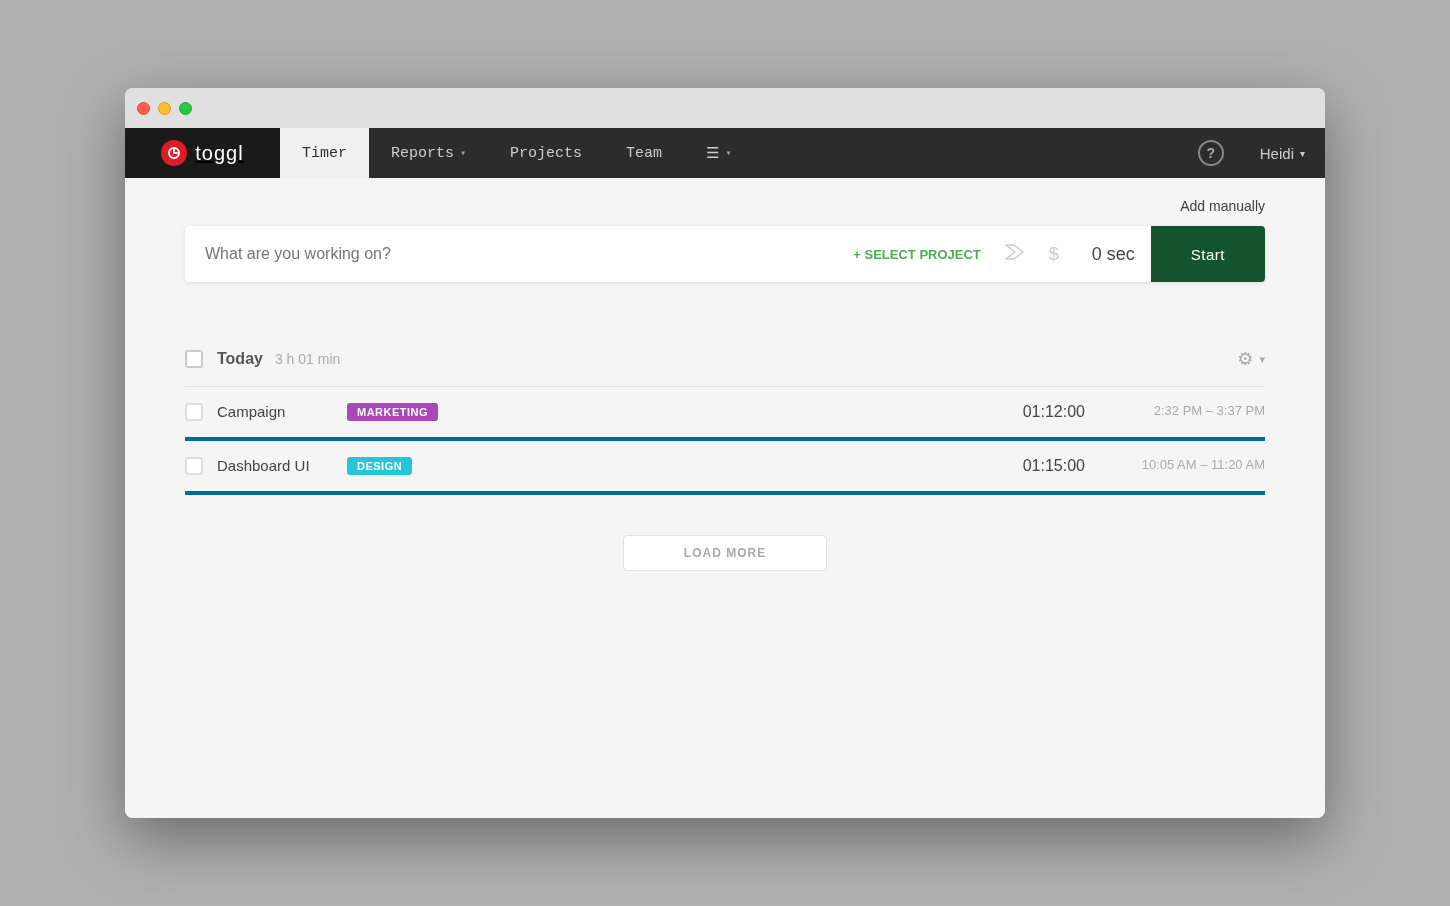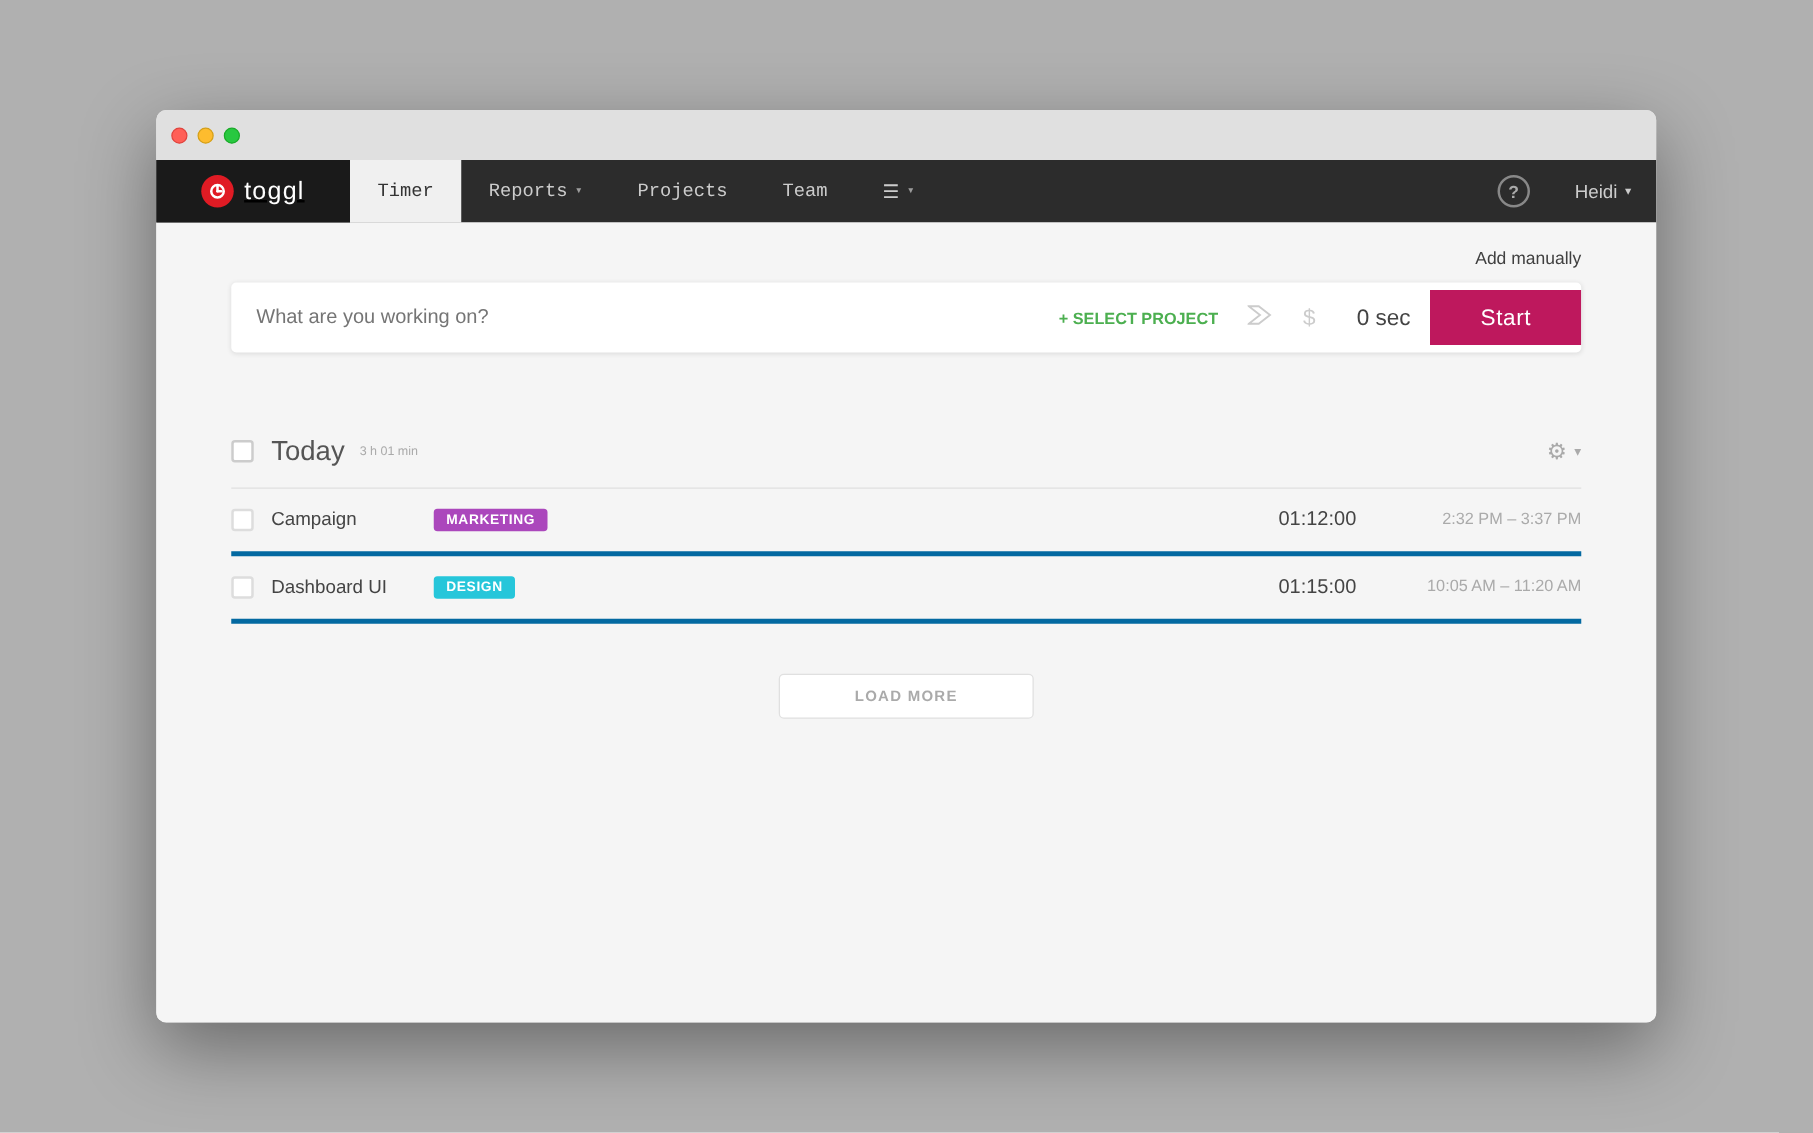--- a/index.html
+++ b/index.html
@@ -166,26 +166,26 @@
       cursor: pointer;
     }
     .timer-duration {
       padding: 0 16px;
       font-size: 18px;
       color: #444;
       min-width: 80px;
       text-align: right;
     }
     .start-btn {
-      background: #be185d;
+      background: #14532d;
       color: white;
       border: none;
-      height: 44px;
+      height: 56px;
       padding: 0 40px;
-      font-size: 18px;
+      font-size: 15px;
       font-weight: 500;
       cursor: pointer;
       letter-spacing: 0.5px;
     }
 
     
     .section-header {
       display: flex;
       align-items: center;
       padding: 10px 0 16px;
@@ -195,27 +195,27 @@
     .section-checkbox {
       width: 18px; height: 18px;
       border: 2px solid #ccc;
       border-radius: 3px;
       margin-right: 14px;
       flex-shrink: 0;
       cursor: pointer;
       background: white;
     }
     .section-title {
-      font-size: 22px;
-      font-weight: 400;
+      font-size: 16px;
+      font-weight: 700;
       color: #555;
       margin-right: 12px;
     }
     .section-duration {
-      font-size: 10px;
+      font-size: 14px;
       color: #aaa;
     }
     .section-actions {
       margin-left: auto;
       display: flex;
       align-items: center;
       gap: 6px;
       color: #aaa;
       cursor: pointer;
     }

